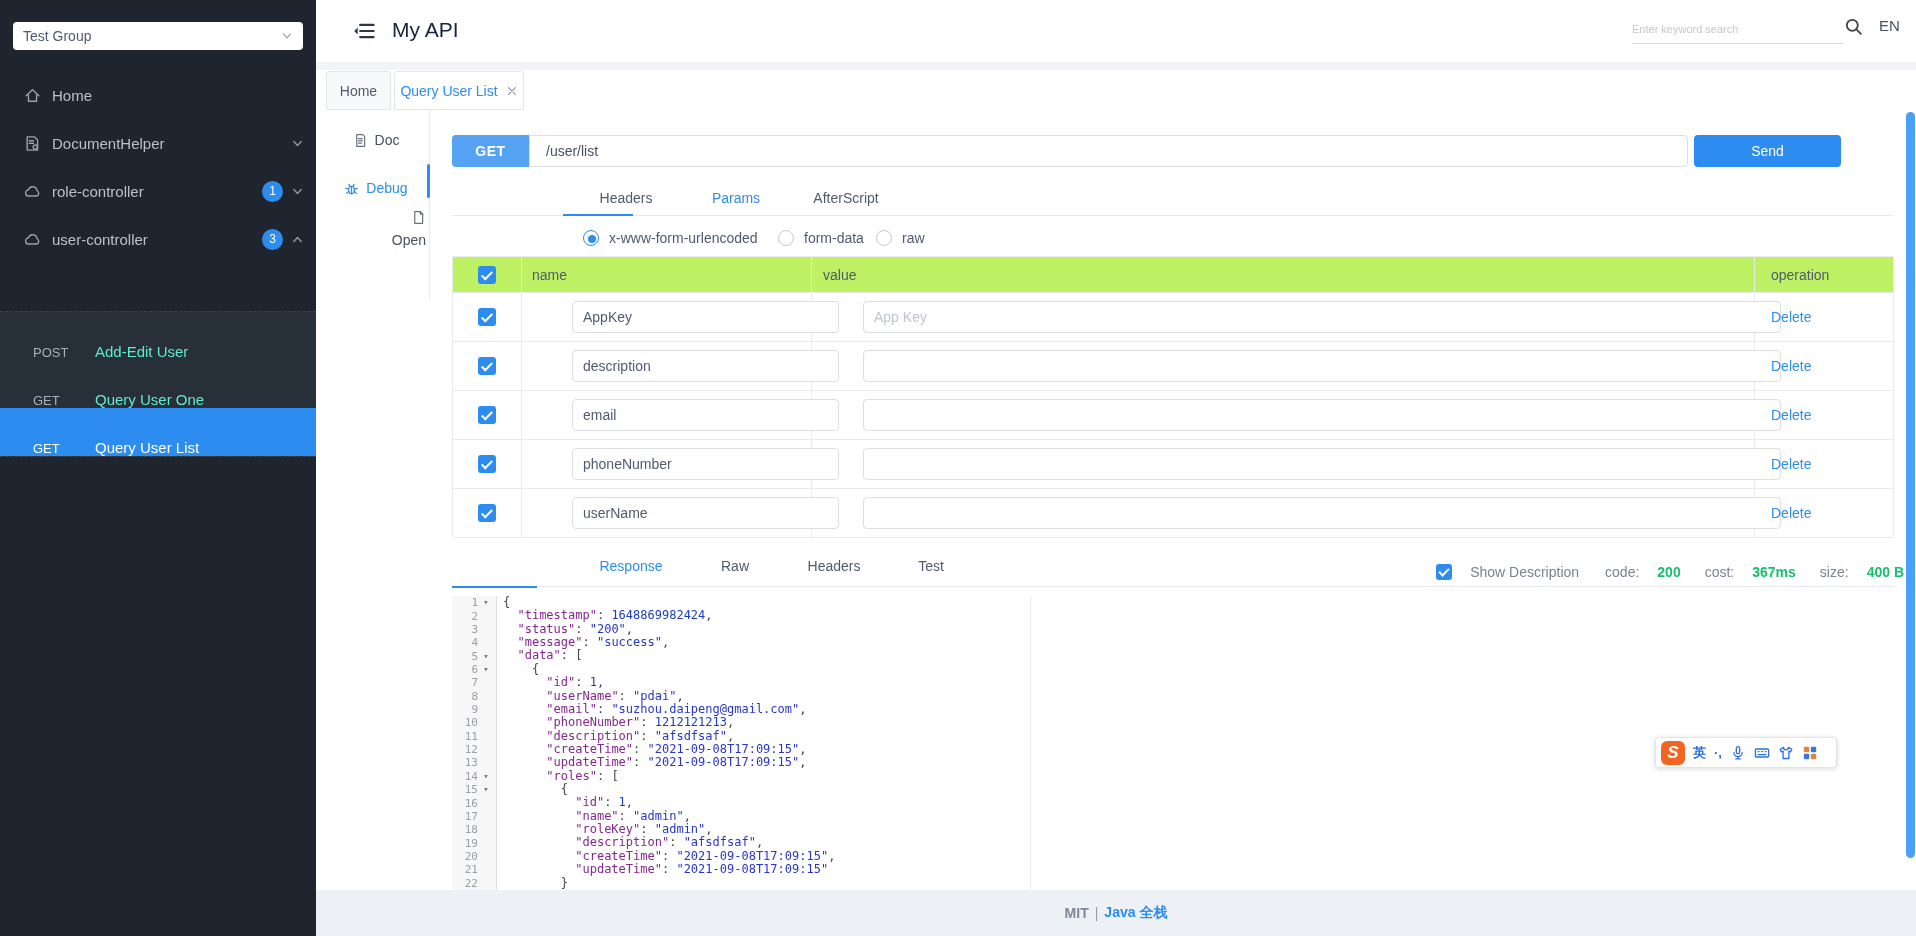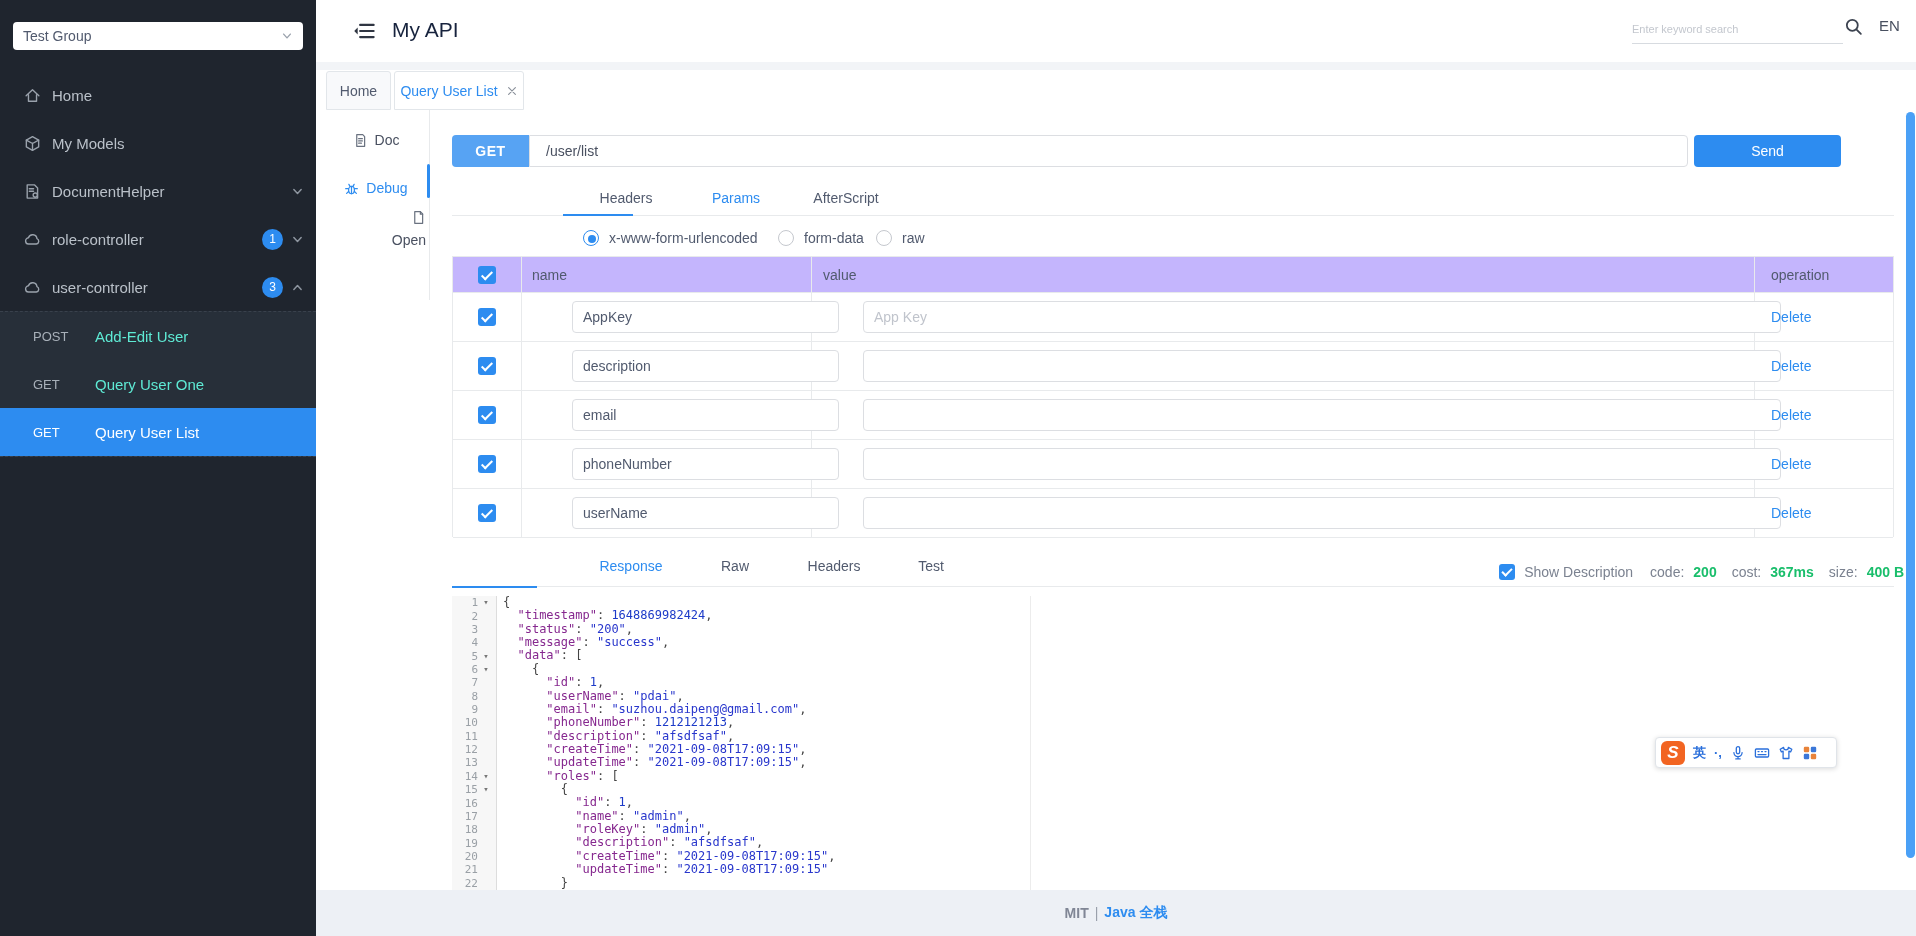--- a/index.html
+++ b/index.html
@@ -14,21 +14,21 @@
   .gs-chevron { color:#9aa2ac; display:flex; }
   .nav { position:absolute; left:0; top:71px; width:316px; }
   .nav-item { height:48px; display:flex; align-items:center; padding:0 12px 0 24px; cursor:pointer; }
   .nav-item .nicon { width:17px; height:17px; color:#9aa2ac; display:flex; margin-right:11px; }
   .nav-item .nlabel { font-size:15px; color:#bac1c9; flex:1; }
   .badge { min-width:21px; height:21px; border-radius:11px; background:#2d8cf0; color:#fff; font-size:12px;
     display:flex; align-items:center; justify-content:center; margin-right:8px; }
   .nav-chev { color:#8e96a0; display:flex; }
   .submenu { position:absolute; left:0; top:311px; width:316px; background:#272f39;
     border-top:1px dashed #39414c; border-bottom:1px dashed #39414c; }
-  .sub-item { height:48px; display:flex; align-items:center; cursor:pointer; }
+  .sub-item { height:48px; display:flex; align-items:flex-end; cursor:pointer; }
   .sub-item .method { width:62px; margin-left:33px; font-size:13px; color:#a8b0b9; }
   .sub-item .slabel { font-size:15px; color:#5eead4; }
   .sub-item.selected { background:#2d8cf0; }
   .sub-item.selected .method, .sub-item.selected .slabel { color:#fff; }
 
   
   .main { position:absolute; left:316px; top:0; width:1600px; height:936px; background:#fff; }
   .topbar { position:absolute; left:0; top:0; width:1600px; height:62px; background:#fff; }
   .fold-icon { position:absolute; left:36px; top:20px; width:24px; height:22px; color:#2f3542; cursor:pointer; }
   .page-title { position:absolute; left:76px; top:18px; font-size:21px; color:#17233d; }
@@ -79,21 +79,21 @@
   .radio-item { position:absolute; top:0; height:32px; display:flex; align-items:center; gap:10px; cursor:pointer; }
   .radio { width:16px; height:16px; border-radius:50%; border:1px solid #c5c8ce; background:#fff; position:relative; }
   .radio.on { border:1px solid #2d8cf0; }
   .radio.on::after { content:""; position:absolute; left:4px; top:4px; width:8px; height:8px; border-radius:50%;
     background:#2d8cf0; }
   .radio-item .rlabel { font-size:14px; color:#515a6e; }
 
   
   .ptable { position:absolute; left:136px; top:146px; width:1442px; height:281px; border-top:1px solid #e8eaec;
     border-left:1px solid #e8eaec; border-right:1px solid #e8eaec; }
-  .pt-head { position:relative; height:36px; background:#c4b5fd; border-bottom:1px solid #e8eaec; }
+  .pt-head { position:relative; height:36px; background:#bef264; border-bottom:1px solid #e8eaec; }
   .pt-row { position:relative; height:49px; border-bottom:1px solid #e8eaec; background:#fff; }
   .colsep { position:absolute; top:0; bottom:0; width:1px; background:#e8eaec; }
   .cs1 { left:68px; } .cs2 { left:358px; } .cs3 { left:1301px; }
   .pth { position:absolute; top:0; height:36px; line-height:36px; font-size:14px; color:#515a6e; }
   .cb { width:18px; height:18px; background:#2d8cf0; border-radius:3px; position:relative; cursor:pointer; }
   .cb::after { content:""; position:absolute; left:6px; top:2.5px; width:4px; height:9px;
     border-right:2px solid #fff; border-bottom:2px solid #fff; transform:rotate(45deg); }
   .cb.small { width:16px; height:16px; }
   .cb.small::after { left:5px; top:2px; width:4px; height:8px; }
   .pt-cb { position:absolute; left:25px; }
@@ -102,21 +102,21 @@
     padding:0 10px; font-size:14px; color:#515a6e; outline:none; font-family:"Liberation Sans", sans-serif;margin-left:40px; }
   .cell-input::placeholder { color:#c0c4cc; }
   .name-input { left:79px; width:267px; }
   .value-input { left:370px; width:918px; }
   .del-link { position:absolute; left:1318px; top:0; height:49px; line-height:49px; font-size:14px;
     color:#2d8cf0; cursor:pointer; }
 
   
   .resptabs { position:absolute; left:136px; top:446px; width:1442px; height:31px; border-bottom:1px solid #e8eaec; }
   .resp-underline { position:absolute; left:136px; top:476px; width:85px; height:2px; background:#2d8cf0; }
-  .resp-right { position:absolute; top:446px; right:6px; height:31px; display:flex; align-items:center; gap:9px; }
+  .resp-right { position:absolute; top:446px; right:6px; height:31px; display:flex; align-items:center; gap:18px; }
   .resp-right .sd-label { font-size:14px; color:#7b8290; margin-right:8px; }
   .stat-label { font-size:14px; color:#7b8290; }
   .stat-value { font-size:14px; color:#19be6b; font-weight:bold; margin-right:6px; }
 
   
   .editor { position:absolute; left:136px; top:486px; width:1442px; height:294px; background:#fff; overflow:hidden;
     font-family:"DejaVu Sans Mono", monospace; }
   .gutter { position:absolute; left:0; top:0; bottom:0; width:45px; background:#f7f7f7; border-right:1px solid #ddd; }
   .g-row { height:13.36px; display:flex; align-items:center; }
   .g-num { width:26px; text-align:right; font-size:11px; color:#9aa0a6; }
@@ -163,29 +163,20 @@
     </div>
     <div class="nav" id="nav">
         <div class="nav-item">
           <span class="nicon">
             <svg viewBox="0 0 16 16" fill="none" stroke="currentColor" stroke-width="1.3" stroke-linecap="round" stroke-linejoin="round">
               <path d="M2 8.2 L8 2.6 L14 8.2"></path>
               <path d="M4.2 7.2 V13.4 H11.8 V7.2"></path>
             </svg>
           </span>
           <span class="nlabel">Home</span>
-        </div>
-        <div class="nav-item">
-          <span class="nicon">
-            <svg viewBox="0 0 16 16" fill="none" stroke="currentColor" stroke-width="1.3" stroke-linecap="round" stroke-linejoin="round">
-              <path d="M8 1.6 L13.8 4.8 V11.2 L8 14.4 L2.2 11.2 V4.8 Z"></path>
-              <path d="M2.2 4.8 L8 8 L13.8 4.8 M8 8 V14.4"></path>
-            </svg>
-          </span>
-          <span class="nlabel">My Models</span>
         </div>
         <div class="nav-item">
           <span class="nicon">
             <svg viewBox="0 0 16 16" fill="none" stroke="currentColor" stroke-width="1.3" stroke-linecap="round" stroke-linejoin="round">
               <path d="M3 1.8 H10 L12.8 4.6 V14.2 H3 Z"></path>
               <path d="M5 5.4 h4 M5 7.8 h4"></path>
               <circle cx="10.6" cy="11.4" r="2"></circle>
             </svg>
           </span>
           <span class="nlabel">DocumentHelper</span>

